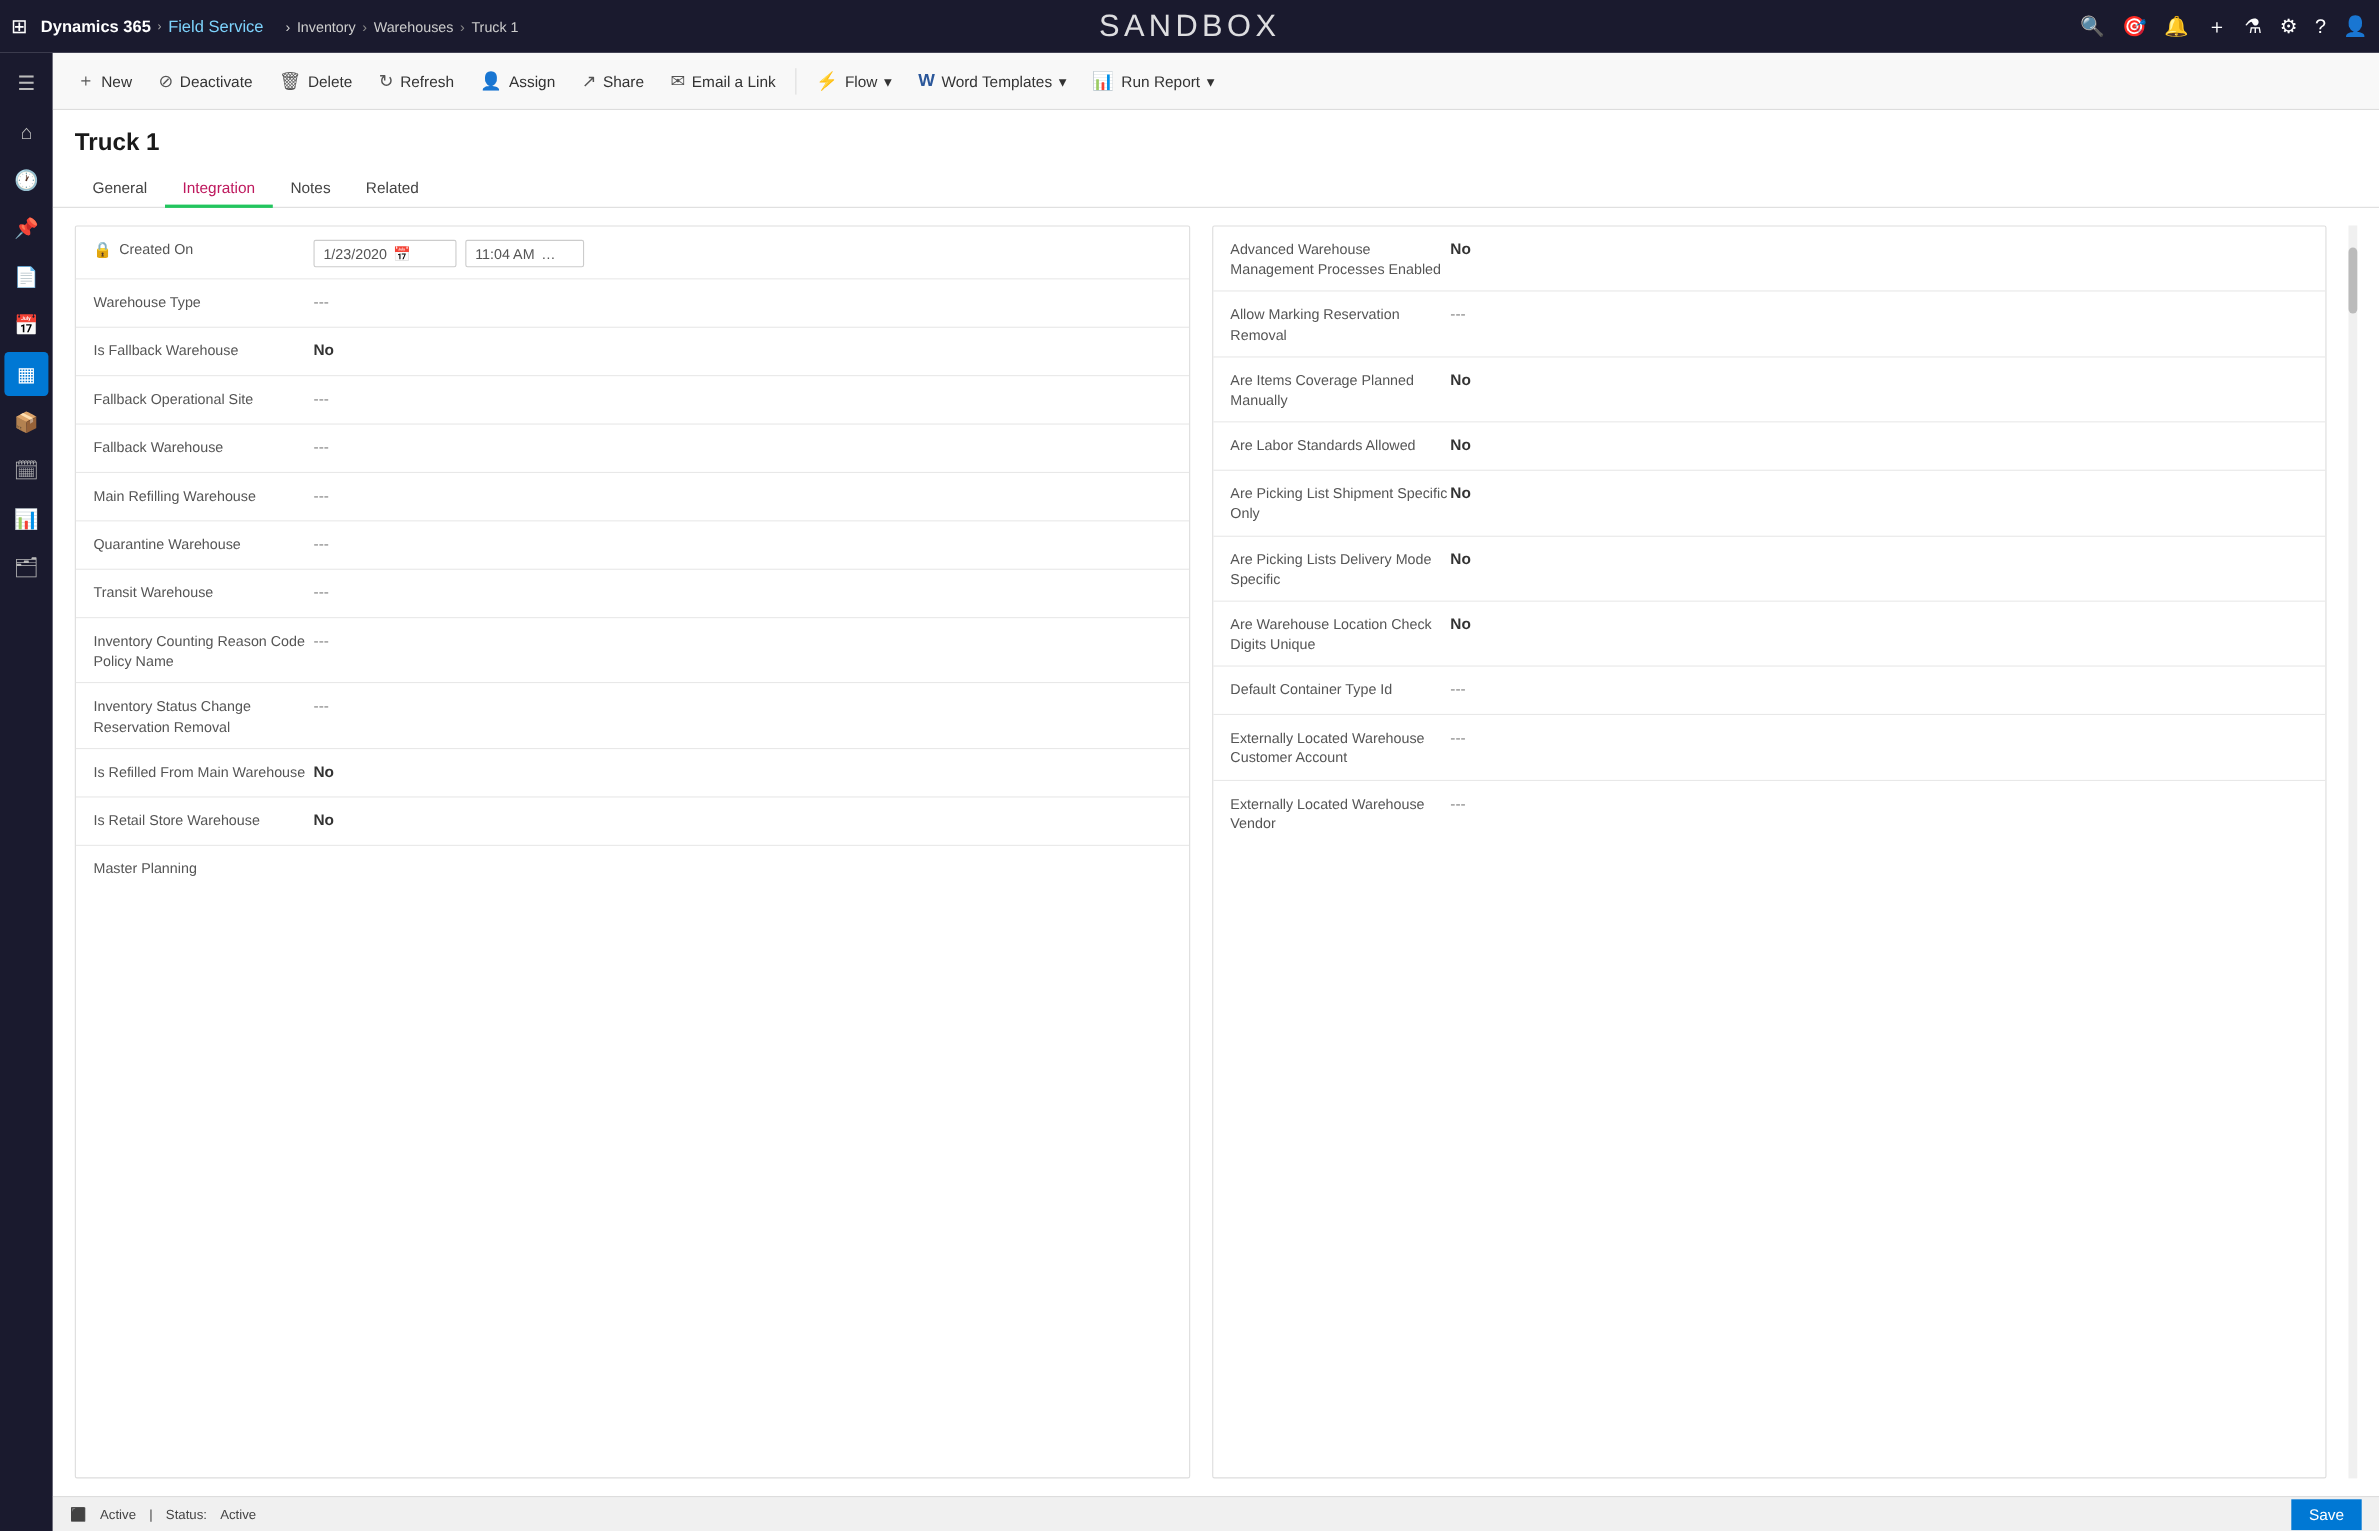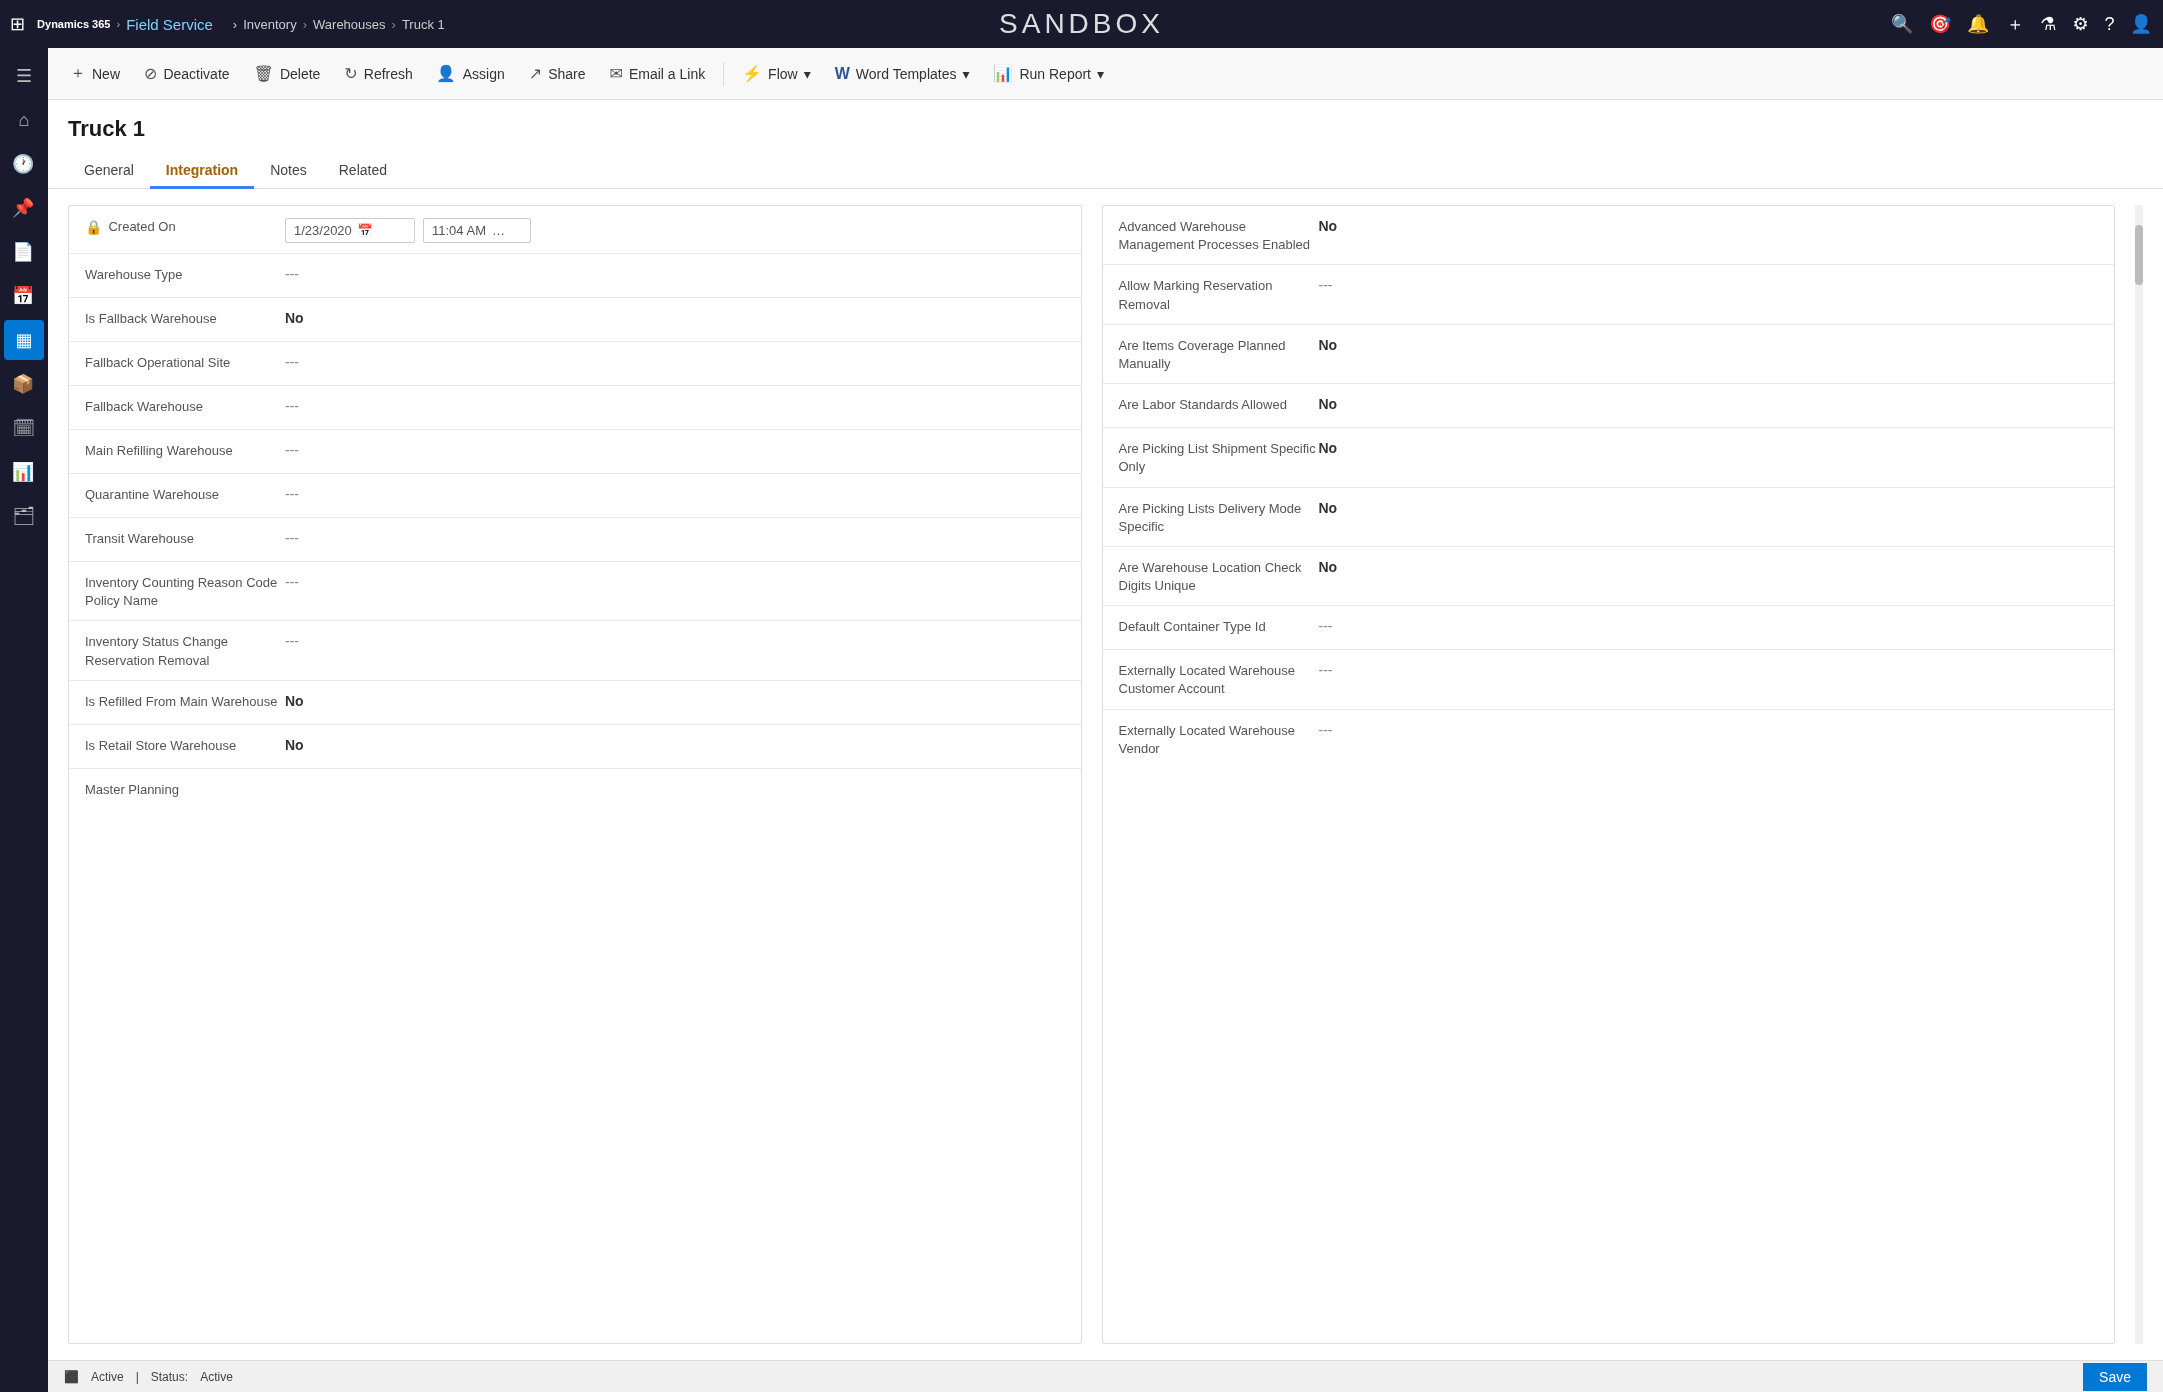--- a/index.html
+++ b/index.html
@@ -19,21 +19,21 @@
       display: flex;
       align-items: center;
       gap: 6px;
     }
     .nav-grid-icon {
       font-size: 18px;
       cursor: pointer;
       margin-right: 6px;
     }
     .nav-brand {
-      font-size: 11px;
+      font-size: 15px;
       font-weight: 600;
       color: white;
     }
     .nav-chevron {
       font-size: 11px;
       color: #aaa;
     }
     .nav-app {
       font-size: 15px;
       color: #7dd3fc;
@@ -156,23 +156,23 @@
     }
     .tab {
       padding: 8px 16px;
       cursor: pointer;
       font-size: 14px;
       color: #444;
       border-bottom: 3px solid transparent;
       margin-bottom: -1px;
     }
     .tab.active {
-      color: #a16207;
-      border-bottom: 3px solid #3b82f6;
-      font-weight: 700;
+      color: #be185d;
+      border-bottom: 3px solid #22c55e;
+      font-weight: 400;
     }
 
     
     .content-area {
       flex: 1;
       overflow-y: auto;
       padding: 16px 20px;
       display: flex;
       gap: 20px;
     }

